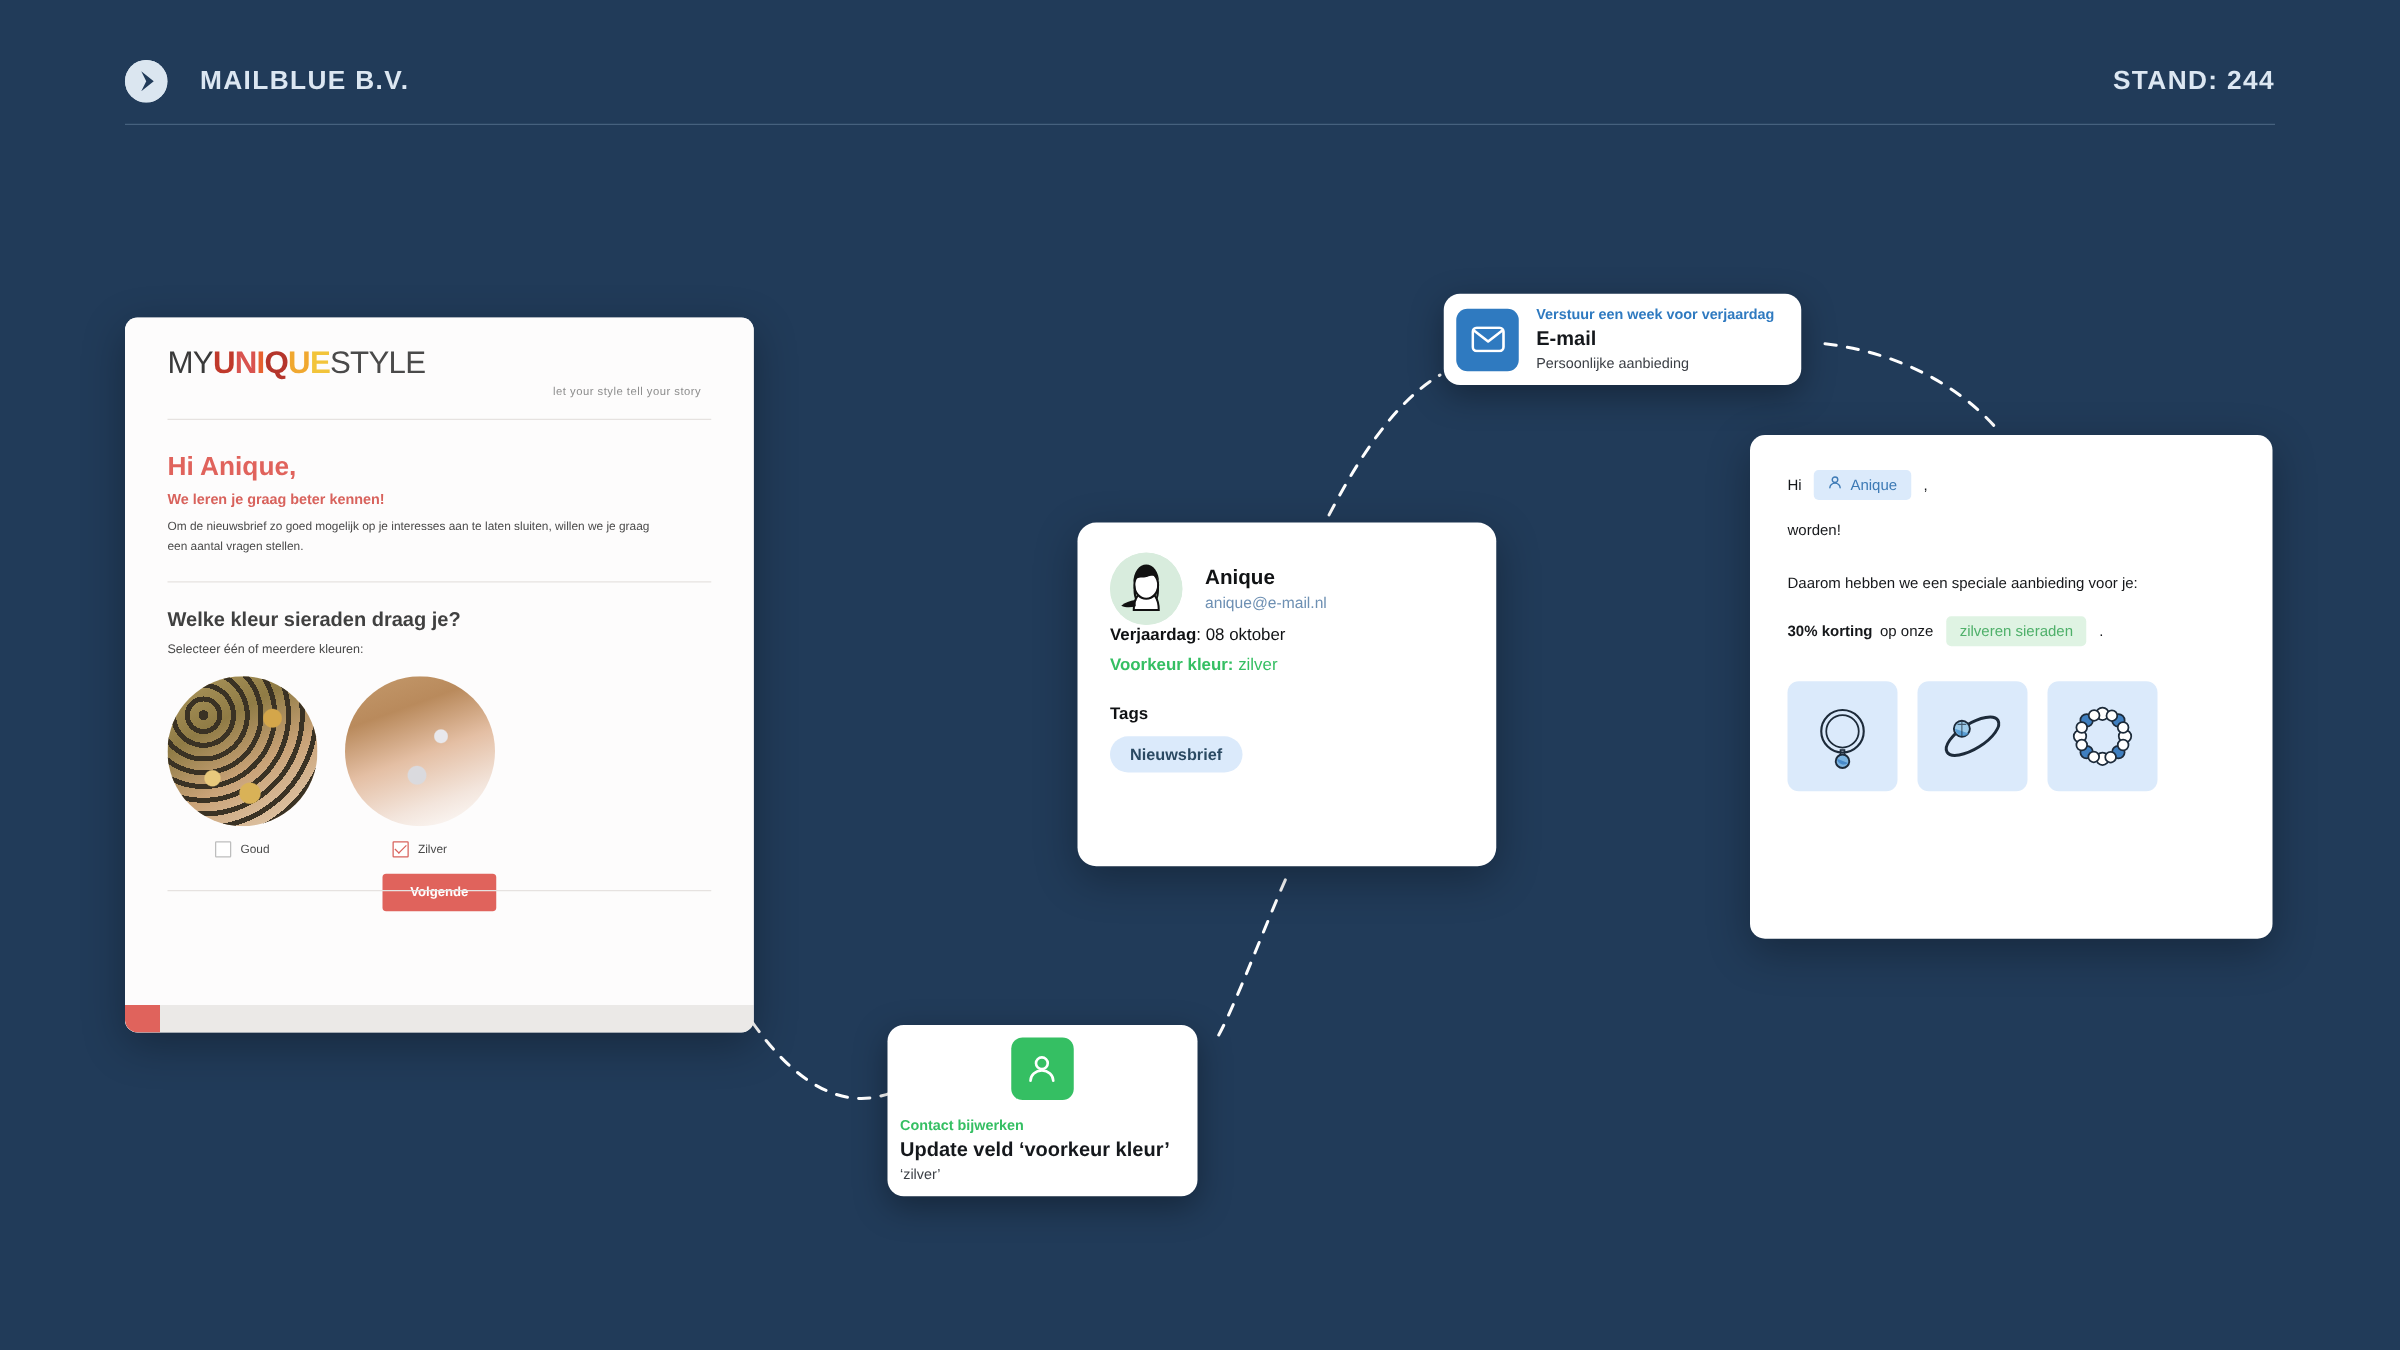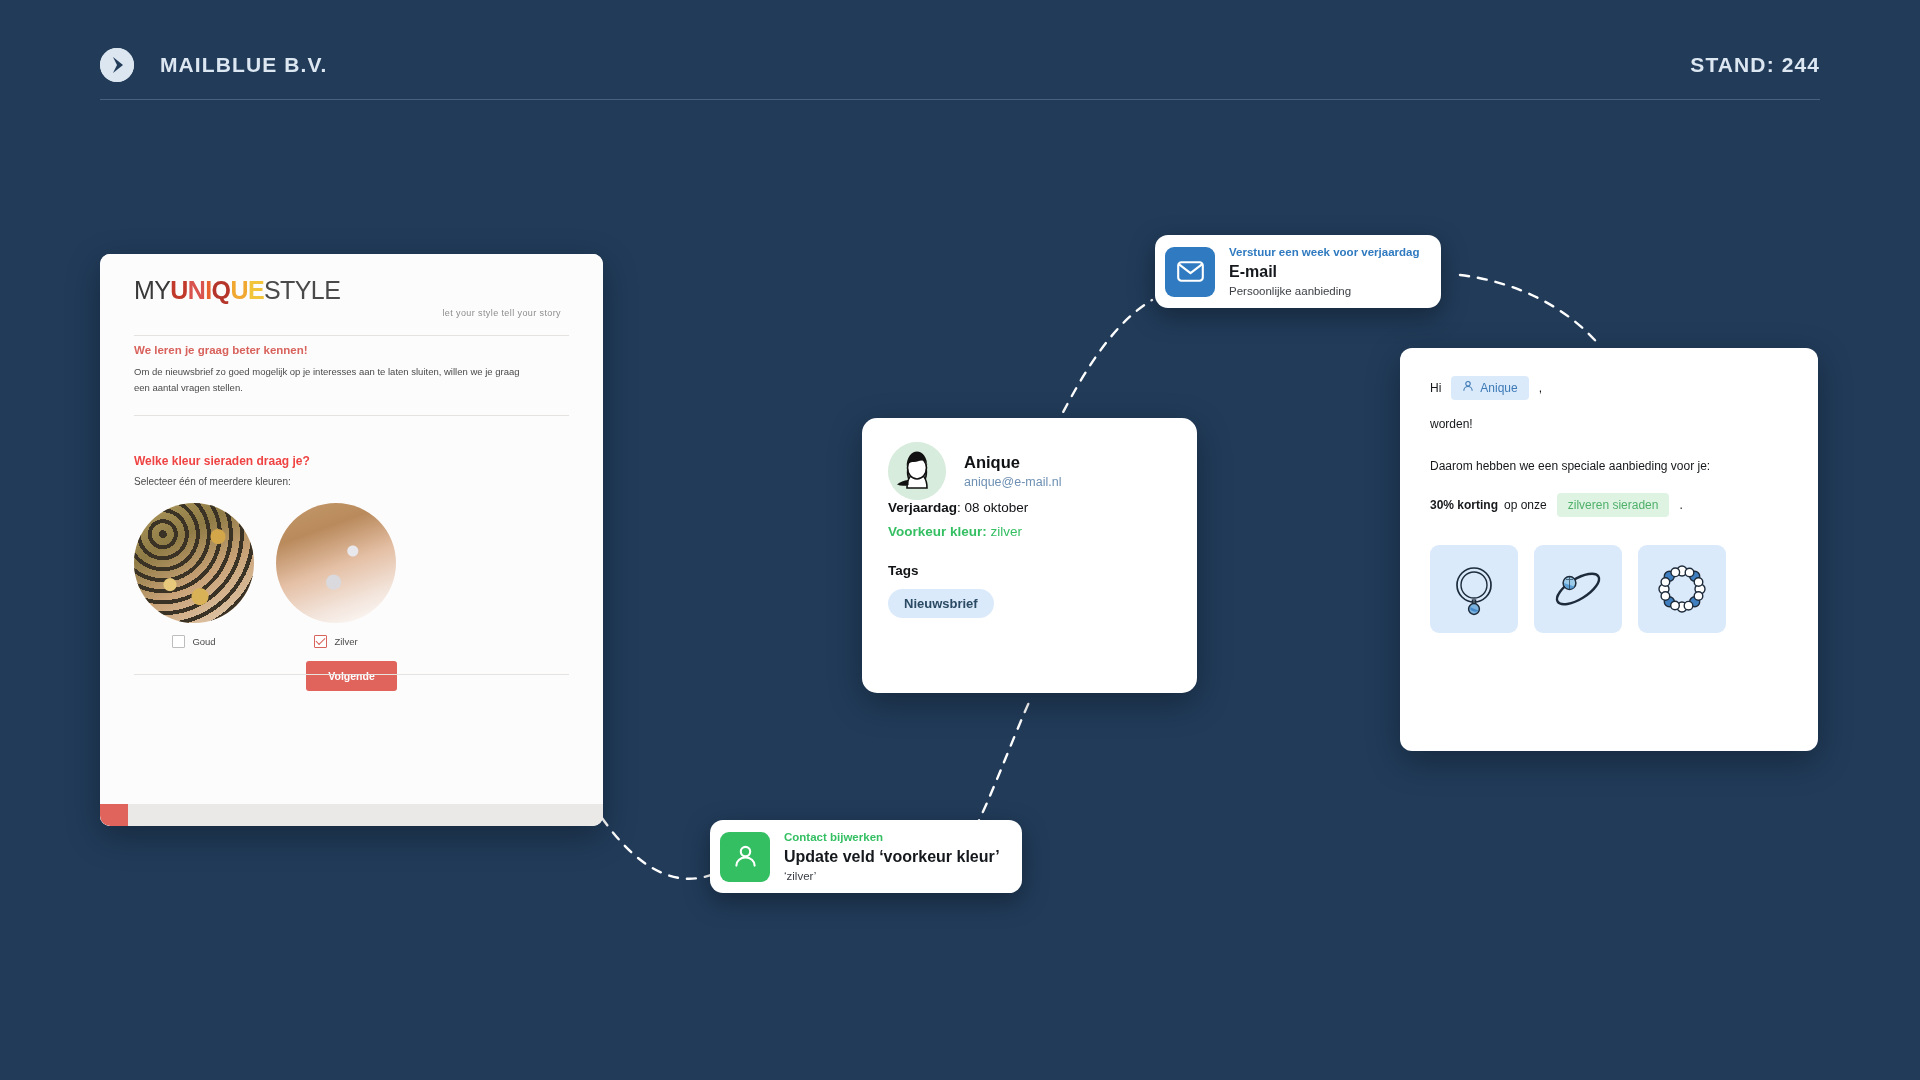--- a/index.html
+++ b/index.html
@@ -118,24 +118,24 @@
     margin-top: 8px;
   }
   .ep-para {
     color: #4a4a4a;
     font-size: 9.5px;
     line-height: 1.65;
     margin-top: 8px;
     max-width: 400px;
   }
   .ep-q {
-    color: #ef4444;
-    font-size: 12px;
-    font-weight: 700;
-    margin-top: 38px;
+    color: #404040;
+    font-size: 16px;
+    font-weight: 700;
+    margin-top: 22px;
   }
   .ep-hint {
     color: #4a4a4a;
     font-size: 10px;
     margin-top: 8px;
   }
   .ep-options {
     display: flex;
     gap: 22px;
     margin-top: 16px;
@@ -273,21 +273,21 @@
     white-space: nowrap;
   }
   .node-sub {
     font-size: 11.5px;
     color: #3b3f45;
     line-height: 1.3;
     margin-top: 1px;
   }
 
   #node-email { left: 1155px; top: 235px; }
-  #node-contact { left: 710px; top: 820px; }
+  #node-contact { left: 710px; top: 820px; flex-direction: column; }
 
   
   #contact-card {
     left: 862px;
     top: 418px;
     width: 335px;
     height: 275px;
     border-radius: 15px;
     padding: 24px 26px;
   }
@@ -437,20 +437,21 @@
 
 <div class="card" id="email-preview">
   <div class="ep-body">
 
     <div class="ep-logo"><span class="l-my">MY</span><span class="l-u">U</span><span class="l-n">N</span><span class="l-i">I</span><span class="l-q">Q</span><span class="l-u2">U</span><span class="l-e">E</span><span class="l-style">STYLE</span></div>
 
     <div class="ep-tagline">let your style tell your story</div>
 
     <div class="ep-rule"></div>
 
+    <div class="ep-greeting">Hi Anique,</div>
     <div class="ep-sub">We leren je graag beter kennen!</div>
     <div class="ep-para">Om de nieuwsbrief zo goed mogelijk op je interesses aan te laten sluiten, willen we je graag een aantal vragen stellen.</div>
 
     <div class="ep-rule" style="margin-top:20px;"></div>
 
     <div class="ep-q">Welke kleur sieraden draag je?</div>
     <div class="ep-hint">Selecteer één of meerdere kleuren:</div>
 
     <div class="ep-options">
 

